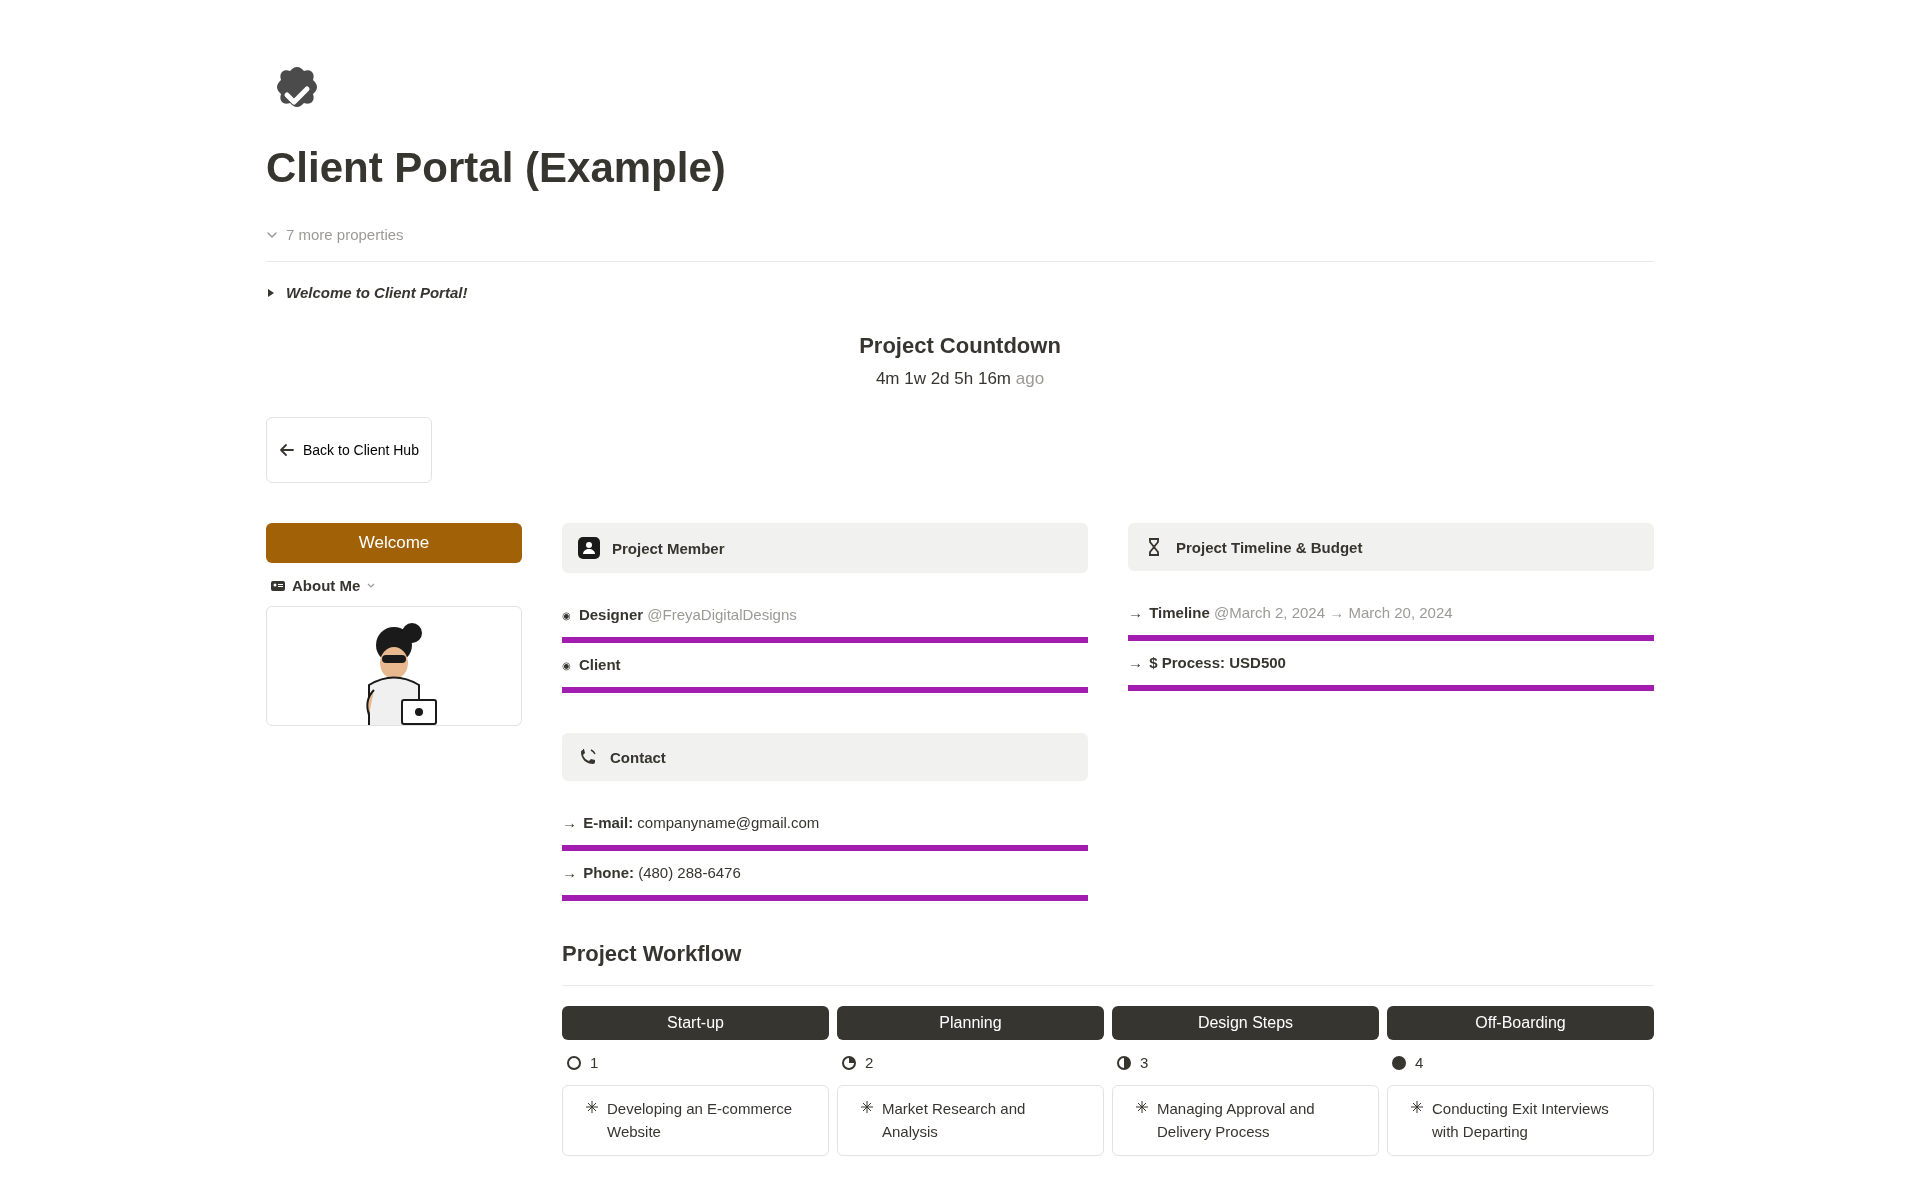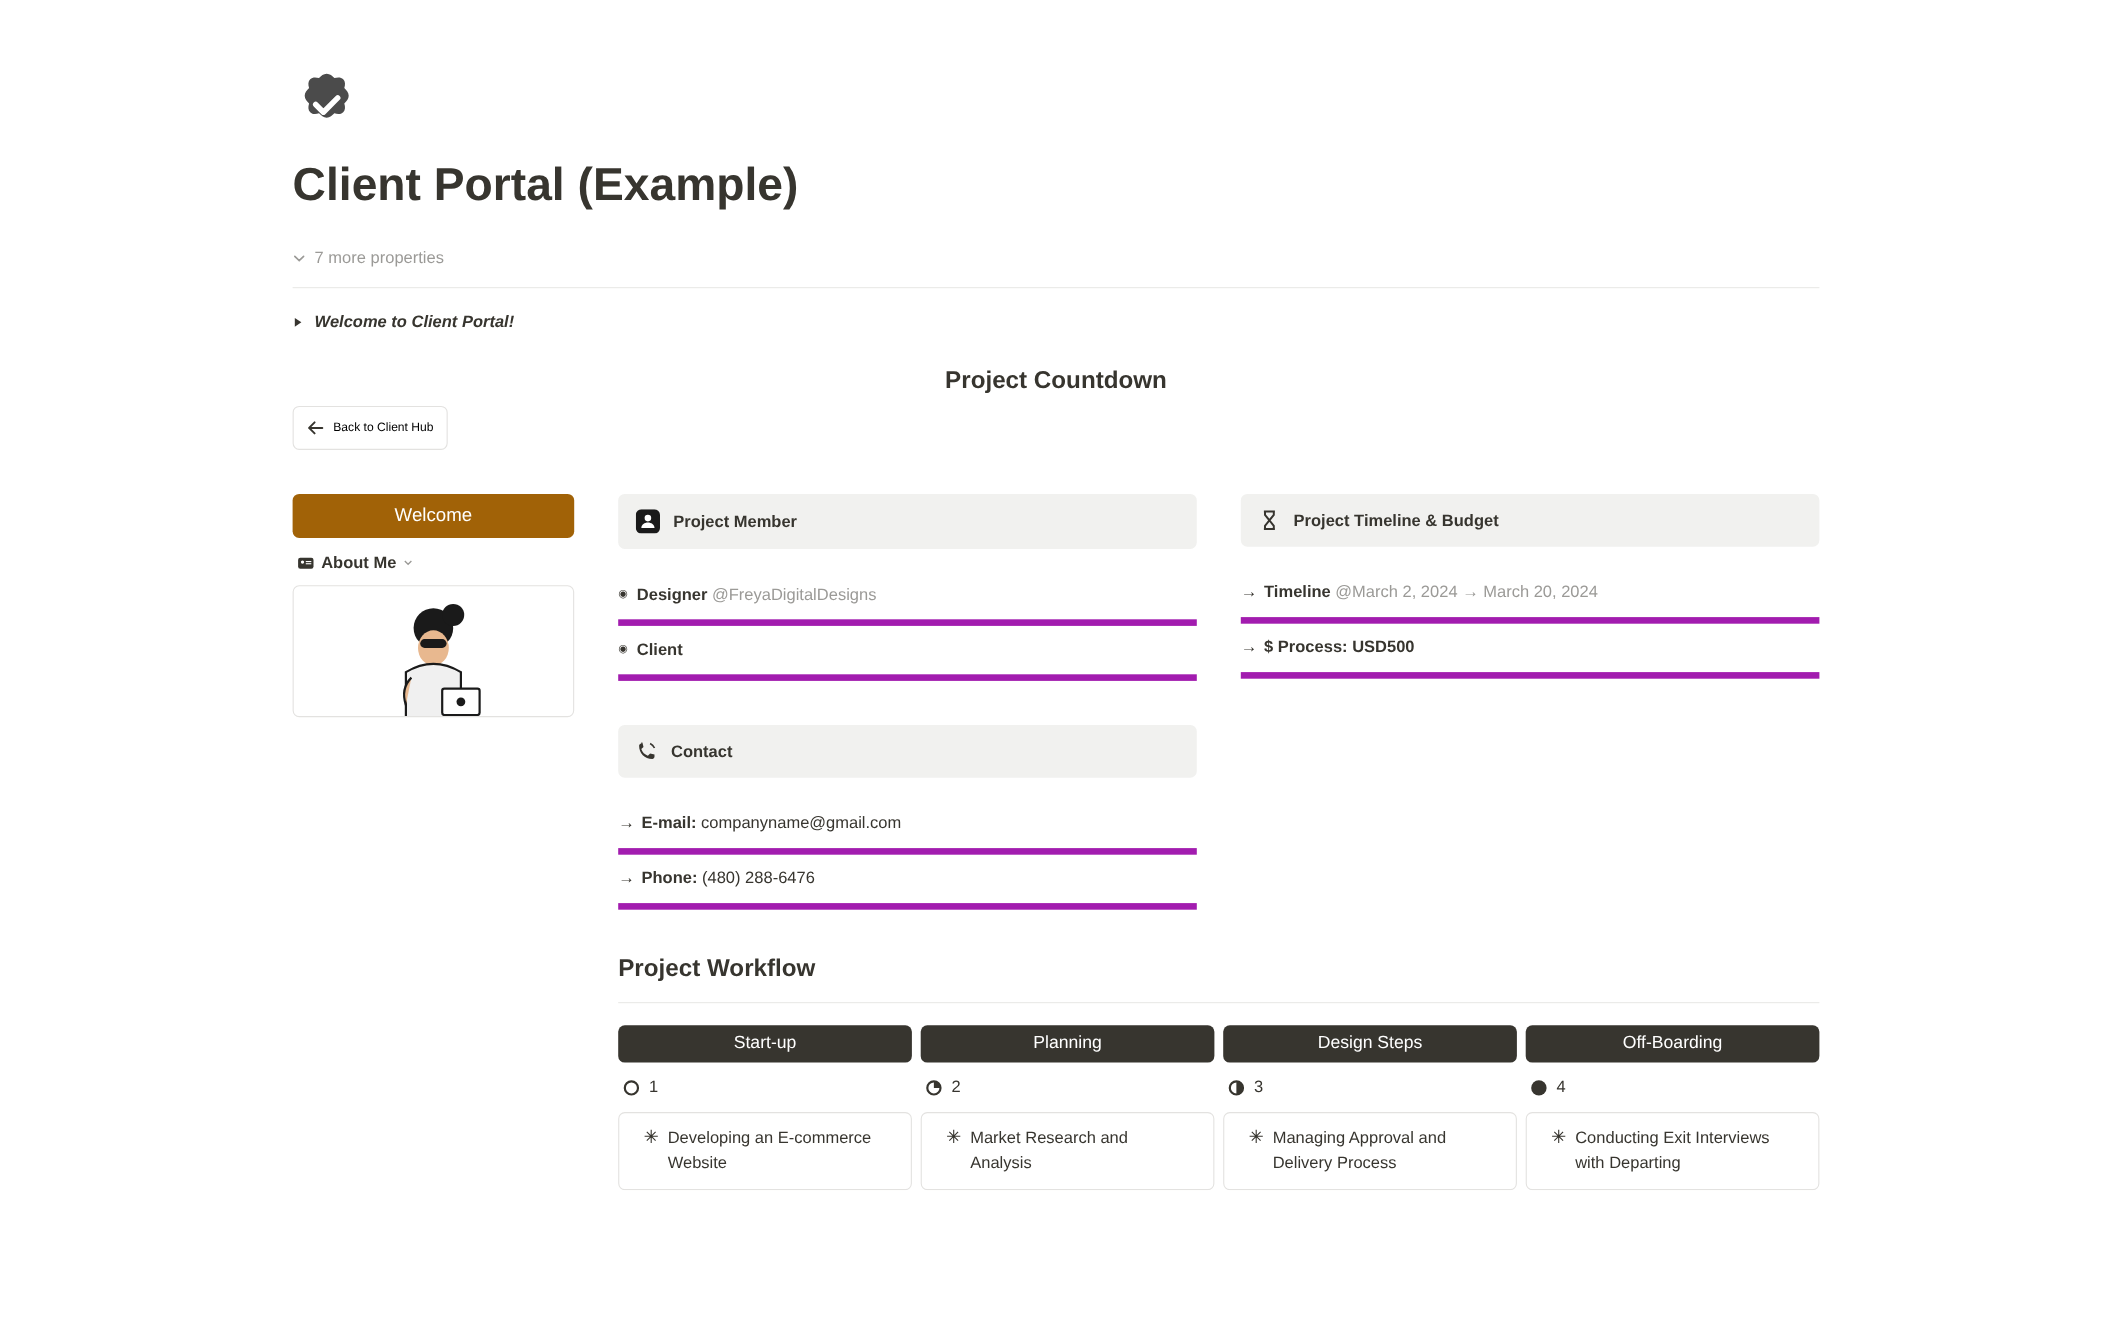--- a/index.html
+++ b/index.html
@@ -6,21 +6,21 @@
 body { font-family: -apple-system, BlinkMacSystemFont, "Segoe UI", Helvetica, Arial, sans-serif; background: #fff; color: #37352f; }
 .page { width: 1388px; margin: 0 auto; padding-top: 64px; }
 .header-icon { margin-bottom: 18px; }
 .page-title { font-size: 42px; font-weight: 700; margin-bottom: 28px; }
 .more-props { display: flex; align-items: center; gap: 8px; color: #9b9a97; font-size: 15px; padding: 6px 0; margin-bottom: 12px; }
 .hr { height: 1px; background: #e9e9e7; margin-bottom: 18px; }
 .toggle { display: flex; align-items: center; gap: 10px; font-style: italic; font-weight: 600; font-size: 15px; margin-bottom: 28px; padding: 4px 0;}
 .countdown-title { text-align: center; font-size: 22px; font-weight: 700; margin-bottom: 10px; }
 .countdown-time { text-align: center; font-size: 17px; color: #37352f; margin-bottom: 28px;}
 .countdown-time .ago { color: #9b9a97; }
-.back-btn { display: inline-flex; align-items: center; gap: 8px; border: 1px solid #e3e2e0; border-radius: 6px; padding: 12px 12px; font-size: 11px; cursor: pointer; background: #fff; margin-bottom: 40px;}
+.back-btn { display: inline-flex; align-items: center; gap: 8px; border: 1px solid #e3e2e0; border-radius: 6px; padding: 24px 12px; font-size: 14px; cursor: pointer; background: #fff; margin-bottom: 40px;}
 .main-grid { display: flex; gap: 40px; }
 .left-col { width: 256px; flex-shrink: 0; }
 .right-col { flex: 1; }
 .clock-wrap { text-align: center; margin-bottom: 28px; padding-top: 20px;}
 .clock-time { font-size: 68px; font-weight: 800; letter-spacing: -2px; display: inline-block; }
 .clock-pm { font-size: 11px; font-weight: 700; margin-left: 6px; }
 .clock-date { text-align: right; font-size: 12px; color: #787774; margin-top: 2px; padding-right: 2px;}
 .welcome-bar { background: #a16207; color: #fff; text-align: center; padding: 10px; border-radius: 6px; font-size: 17px; margin-bottom: 14px; }
 .about-me { display: flex; align-items: center; gap: 6px; font-weight: 600; font-size: 15px; margin-bottom: 12px; padding-left: 4px;}
 .avatar-card { border: 1px solid #e3e2e0; border-radius: 6px; height: 120px; overflow: hidden; display: flex; justify-content: center; padding-top: 8px;}
@@ -64,20 +64,23 @@
   <div class="hr"></div>
 
   <div class="toggle">
     <svg width="10" height="10" viewBox="0 0 10 10">
         <path d="M2 1l6 4-6 4z" fill="#37352f"></path>
       </svg>
     <span>Welcome to Client Portal!</span>
   </div>
 
   <div class="countdown-title">Project Countdown</div>
+  <div class="countdown-time">
+    <span>4m 1w 2d 5h 16m</span> <span class="ago">ago</span>
+  </div>
 
   <button class="back-btn">
     <svg width="16" height="14" viewBox="0 0 16 14">
         <path d="M7 2L2 7l5 5M2 7h12" stroke="#37352f" stroke-width="1.8" fill="none" stroke-linecap="round" stroke-linejoin="round"></path>
       </svg>
     <span>Back to Client Hub</span>
   </button>
 
   <div class="main-grid">
     <div class="left-col">

